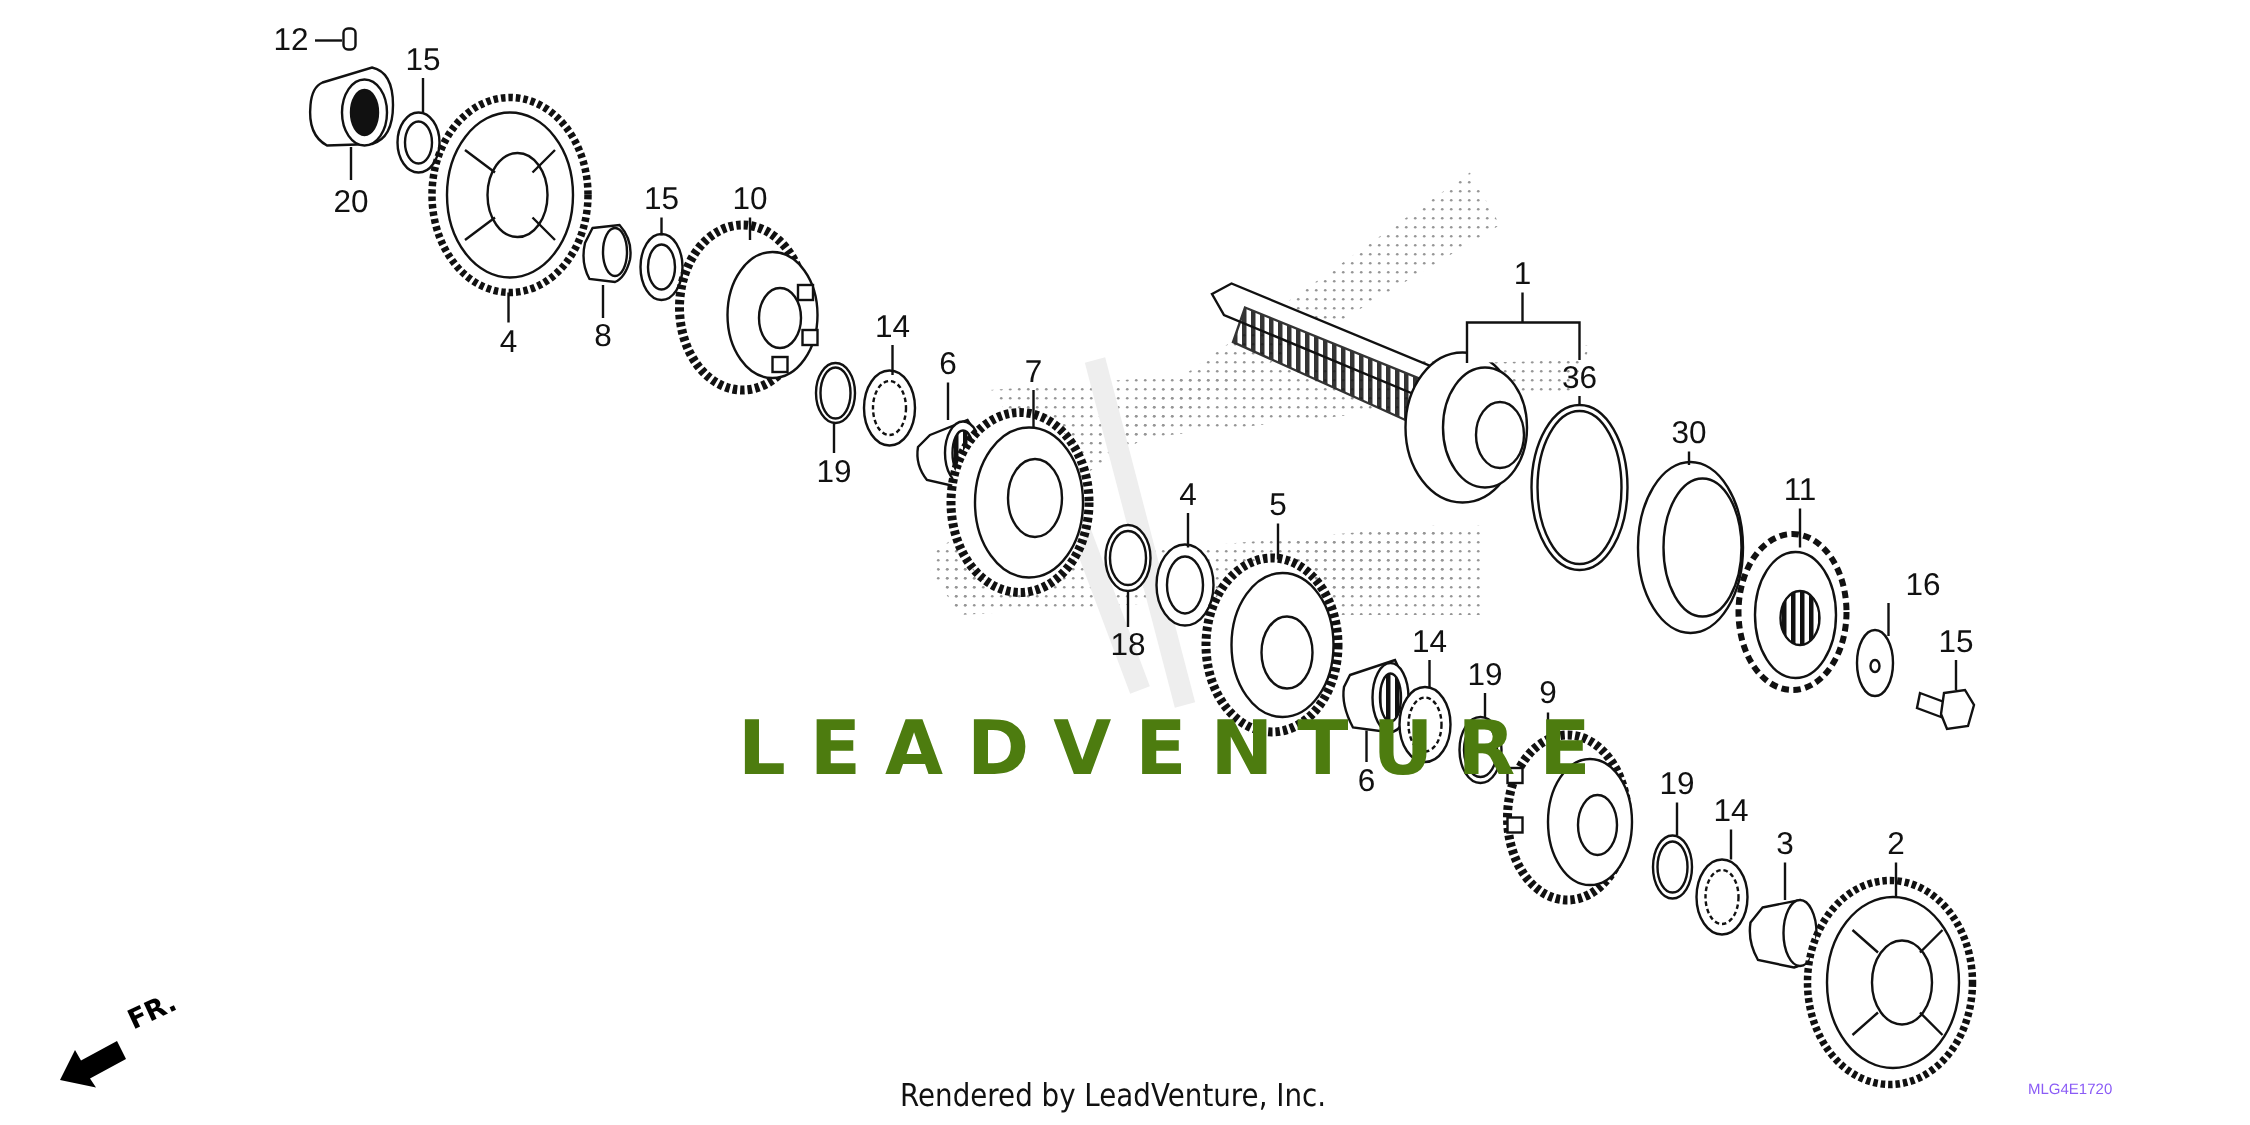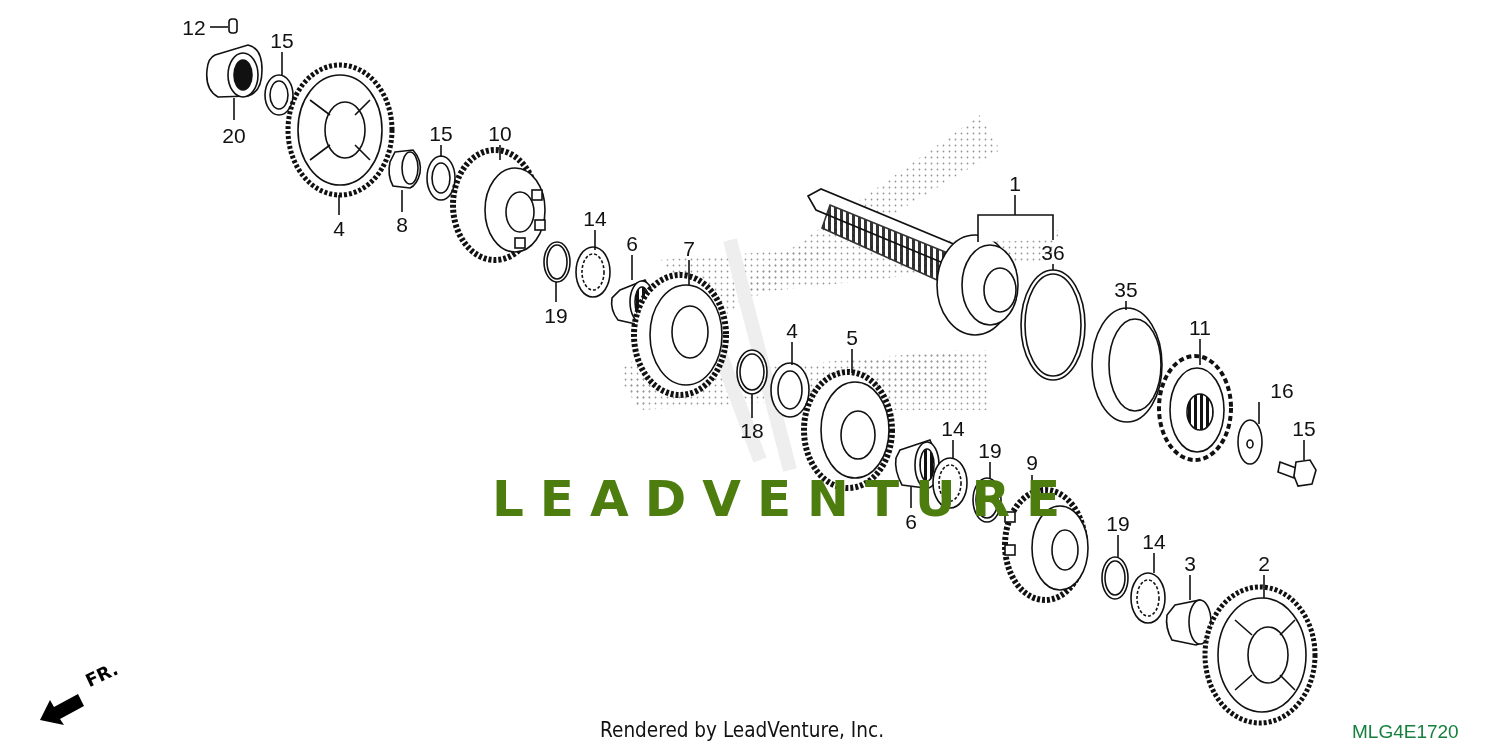--- a/index.html
+++ b/index.html
@@ -1,21 +1,21 @@
 <!DOCTYPE html>
 <html><head>
   <meta charset="utf-8">
   <style>
     html, body { margin: 0; padding: 0; background: #ffffff; }
     body { width: 1500px; height: 750px; position: relative; overflow: hidden; font-family: "Liberation Sans", sans-serif; }
     #diagram { position: absolute; left: 0; top: 0; width: 1500px; height: 750px; }
     .callout { position: absolute; font-family: "Liberation Sans", sans-serif; font-size: 21px; color: #111; line-height: 1; transform: translate(-50%, -50%); white-space: nowrap; cursor: pointer; }
     .watermark { position: absolute; left: 492px; top: 470px; font-family: "DejaVu Sans", sans-serif; font-size: 50px; letter-spacing: 16px; color: #4d7c0f; font-weight: bold; white-space: nowrap; }
     .footer { position: absolute; left: 600px; top: 718px; font-family: "DejaVu Sans", sans-serif; font-size: 21px; color: #111; transform: scaleX(0.88); transform-origin: left top; white-space: nowrap; }
-    .code { position: absolute; left: 1352px; top: 721px; font-family: "Liberation Sans", sans-serif; font-size: 19px; color: #15803d; }
+    .code { position: absolute; left: 1352px; top: 721px; font-family: "Liberation Sans", sans-serif; font-size: 10px; color: #8b5cf6; }
     .fr-text { position: absolute; left: 82px; top: 672px; font-family: "DejaVu Sans", sans-serif; font-weight: bold; font-size: 18px; color: #000; transform: rotate(-25deg); transform-origin: left top; }
   </style>
 </head>
 <body>
 
 <svg id="diagram" viewBox="0 0 1500 750" xmlns="http://www.w3.org/2000/svg">
   <defs>
     <pattern id="dots" width="6" height="6" patternUnits="userSpaceOnUse">
       <circle cx="1.5" cy="1.5" r="0.9" fill="#8a8a8a"></circle>
     </pattern>
@@ -245,21 +245,21 @@
   <div class="callout" style="left:500px;top:133px">10</div>
   <div class="callout" style="left:595px;top:218px">14</div>
   <div class="callout" style="left:632px;top:243px">6</div>
   <div class="callout" style="left:689px;top:248px">7</div>
   <div class="callout" style="left:556px;top:315px">19</div>
   <div class="callout" style="left:792px;top:330px">4</div>
   <div class="callout" style="left:852px;top:337px">5</div>
   <div class="callout" style="left:752px;top:430px">18</div>
   <div class="callout" style="left:1015px;top:183px">1</div>
   <div class="callout" style="left:1053px;top:252px">36</div>
-  <div class="callout" style="left:1126px;top:289px">35</div>
+  <div class="callout" style="left:1126px;top:289px">30</div>
   <div class="callout" style="left:1200px;top:327px">11</div>
   <div class="callout" style="left:1282px;top:390px">16</div>
   <div class="callout" style="left:1304px;top:428px">15</div>
   <div class="callout" style="left:953px;top:428px">14</div>
   <div class="callout" style="left:990px;top:450px">19</div>
   <div class="callout" style="left:1032px;top:462px">9</div>
   <div class="callout" style="left:911px;top:521px">6</div>
   <div class="callout" style="left:1118px;top:523px">19</div>
   <div class="callout" style="left:1154px;top:541px">14</div>
   <div class="callout" style="left:1190px;top:563px">3</div>

